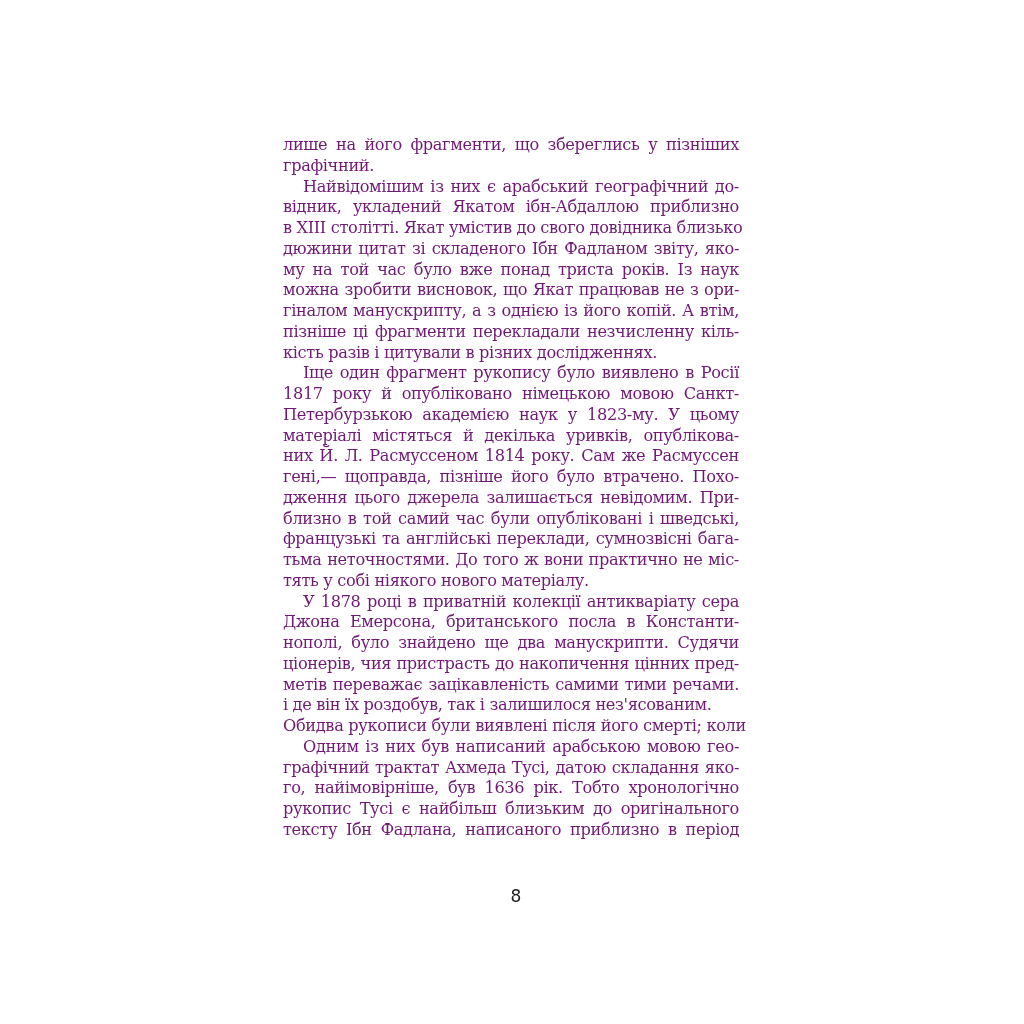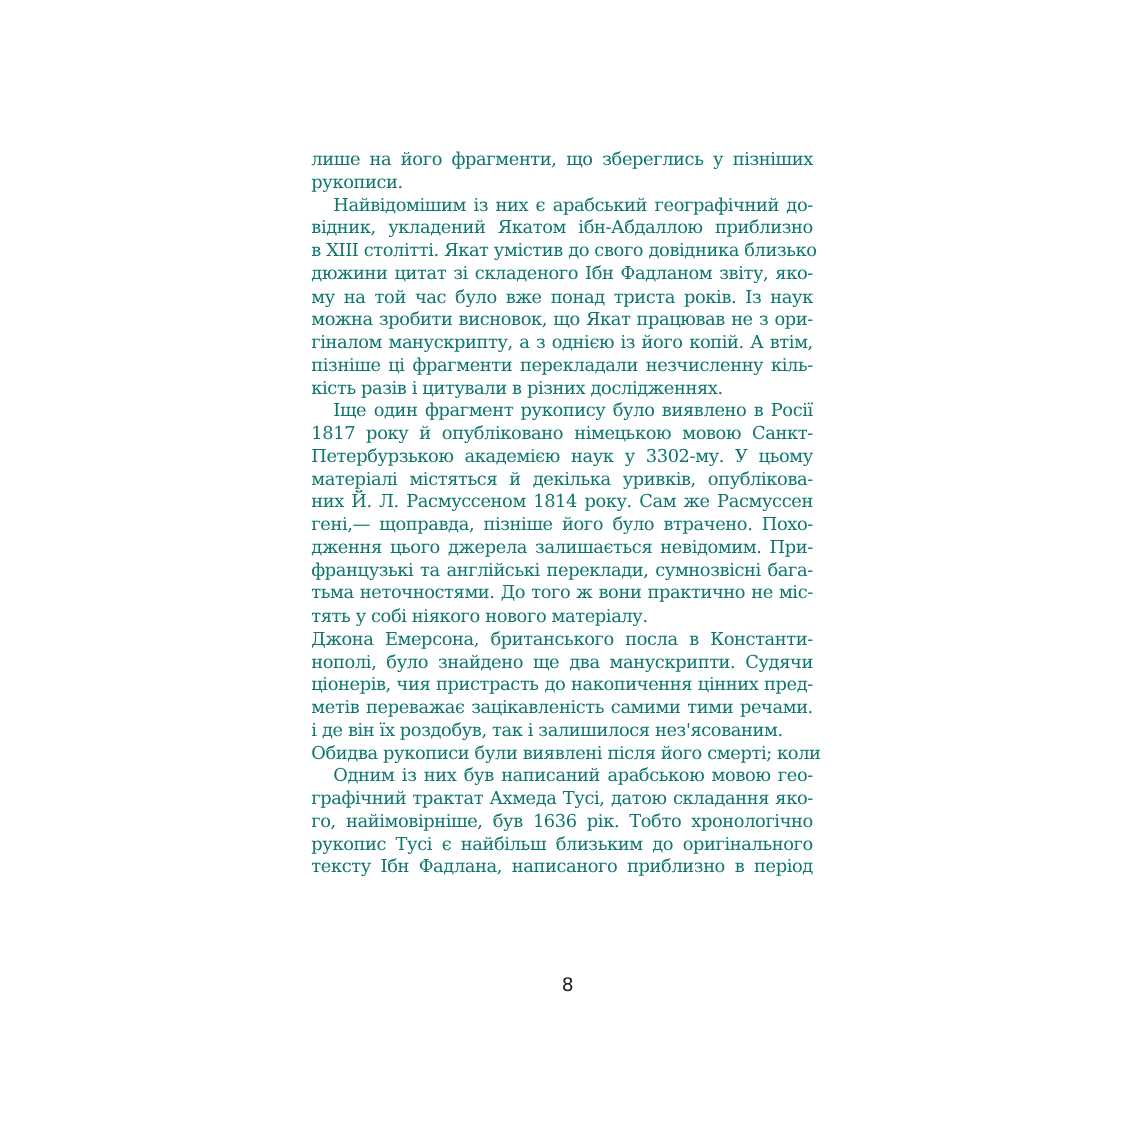--- a/index.html
+++ b/index.html
@@ -3,60 +3,62 @@
 <meta charset="utf-8">
 <style>
   html, body { margin:0; padding:0; background:#ffffff; }
   body { width:1024px; height:1024px; position:relative; overflow:hidden; }
   .page { position:absolute; left:283px; top:135px; width:456px; }
   .line {
     font-family: "DejaVu Serif", "Liberation Serif", serif;
     font-size: 16.2px;
     line-height: 20.75px;
     height: 20.75px;
-    color:#0f766e;
+    color:#701a75;
     white-space: nowrap;
     text-align: justify;
     text-align-last: justify;
     letter-spacing: -0.35px;
   }
   .line.last { text-align-last: left; }
   .line.indent { text-indent: 20px; }
   .pagenum {
     position:absolute; left:0; width:1024px; top:886px;
     text-align:center;
     font-family: "DejaVu Sans", "Liberation Sans", sans-serif;
     font-size: 17px; color:#222; padding-left:8px; box-sizing:border-box;
   }
 </style>
 </head>
 <body>
 
 <div class="page" id="page-body">
     <div class="line">лише на його фрагменти, що збереглись у пізніших</div>
-    <div class="line last">рукописи.</div>
+    <div class="line last">графічний.</div>
     <div class="line indent">Найвідомішим із них є арабський географічний до-</div>
     <div class="line">відник, укладений Якатом ібн-Абдаллою приблизно</div>
     <div class="line">в XIII столітті. Якат умістив до свого довідника близько</div>
     <div class="line">дюжини цитат зі складеного Ібн Фадланом звіту, яко-</div>
     <div class="line">му на той час було вже понад триста років. Із наук</div>
     <div class="line">можна зробити висновок, що Якат працював не з ори-</div>
     <div class="line">гіналом манускрипту, а з однією із його копій. А втім,</div>
     <div class="line">пізніше ці фрагменти перекладали незчисленну кіль-</div>
     <div class="line last">кість разів і цитували в різних дослідженнях.</div>
     <div class="line indent">Іще один фрагмент рукопису було виявлено в Росії</div>
     <div class="line">1817 року й опубліковано німецькою мовою Санкт-</div>
-    <div class="line">Петербурзькою академією наук у 3302-му. У цьому</div>
+    <div class="line">Петербурзькою академією наук у 1823-му. У цьому</div>
     <div class="line">матеріалі містяться й декілька уривків, опублікова-</div>
     <div class="line">них Й. Л. Расмуссеном 1814 року. Сам же Расмуссен</div>
     <div class="line">гені,— щоправда, пізніше його було втрачено. Похо-</div>
     <div class="line">дження цього джерела залишається невідомим. При-</div>
+    <div class="line">близно в той самий час були опубліковані і шведські,</div>
     <div class="line">французькі та англійські переклади, сумнозвісні бага-</div>
     <div class="line">тьма неточностями. До того ж вони практично не міс-</div>
     <div class="line last">тять у собі ніякого нового матеріалу.</div>
+    <div class="line indent">У 1878 році в приватній колекції антикваріату сера</div>
     <div class="line">Джона Емерсона, британського посла в Константи-</div>
     <div class="line">нополі, було знайдено ще два манускрипти. Судячи</div>
     <div class="line">ціонерів, чия пристрасть до накопичення цінних пред-</div>
     <div class="line">метів переважає зацікавленість самими тими речами.</div>
     <div class="line last">і де він їх роздобув, так і залишилося нез'ясованим.</div>
     <div class="line">Обидва рукописи були виявлені після його смерті; коли</div>
     <div class="line indent">Одним із них був написаний арабською мовою гео-</div>
     <div class="line">графічний трактат Ахмеда Тусі, датою складання яко-</div>
     <div class="line">го, найімовірніше, був 1636 рік. Тобто хронологічно</div>
     <div class="line">рукопис Тусі є найбільш близьким до оригінального</div>

